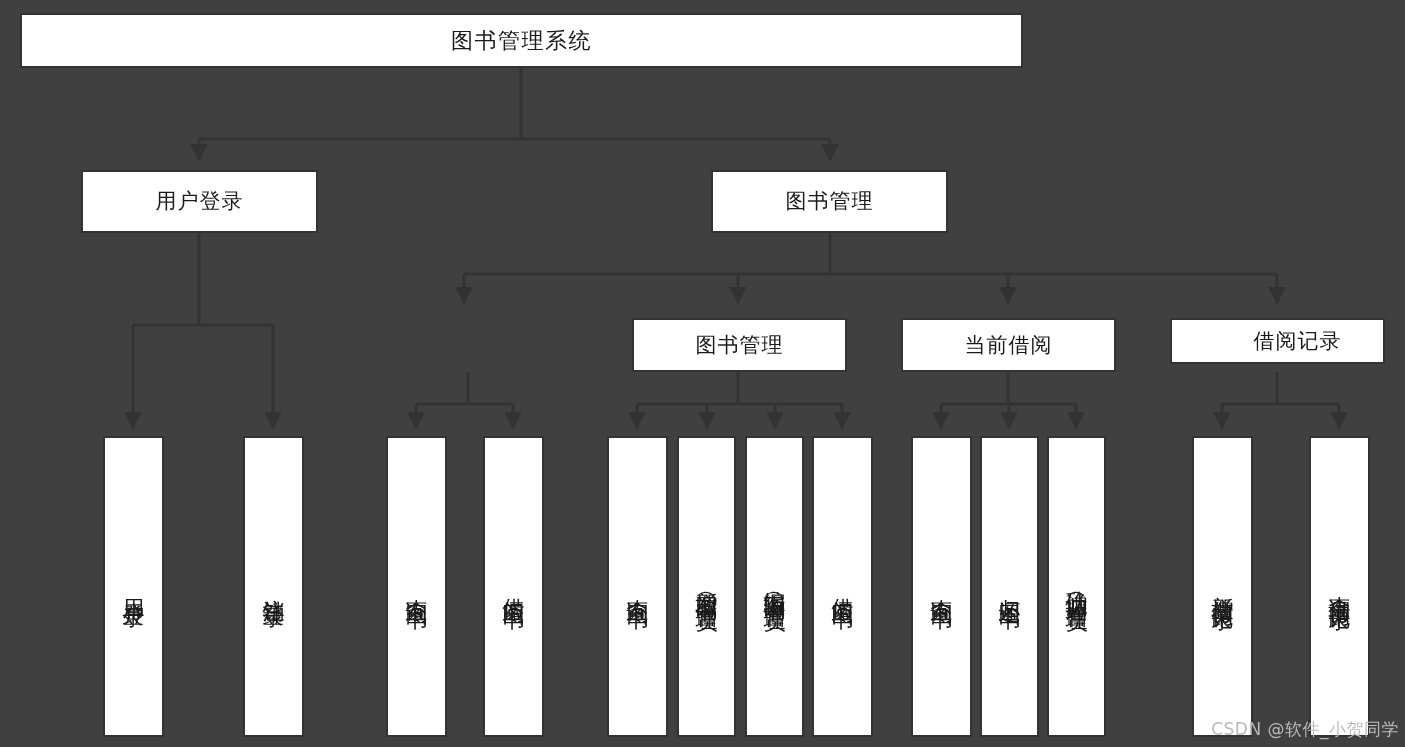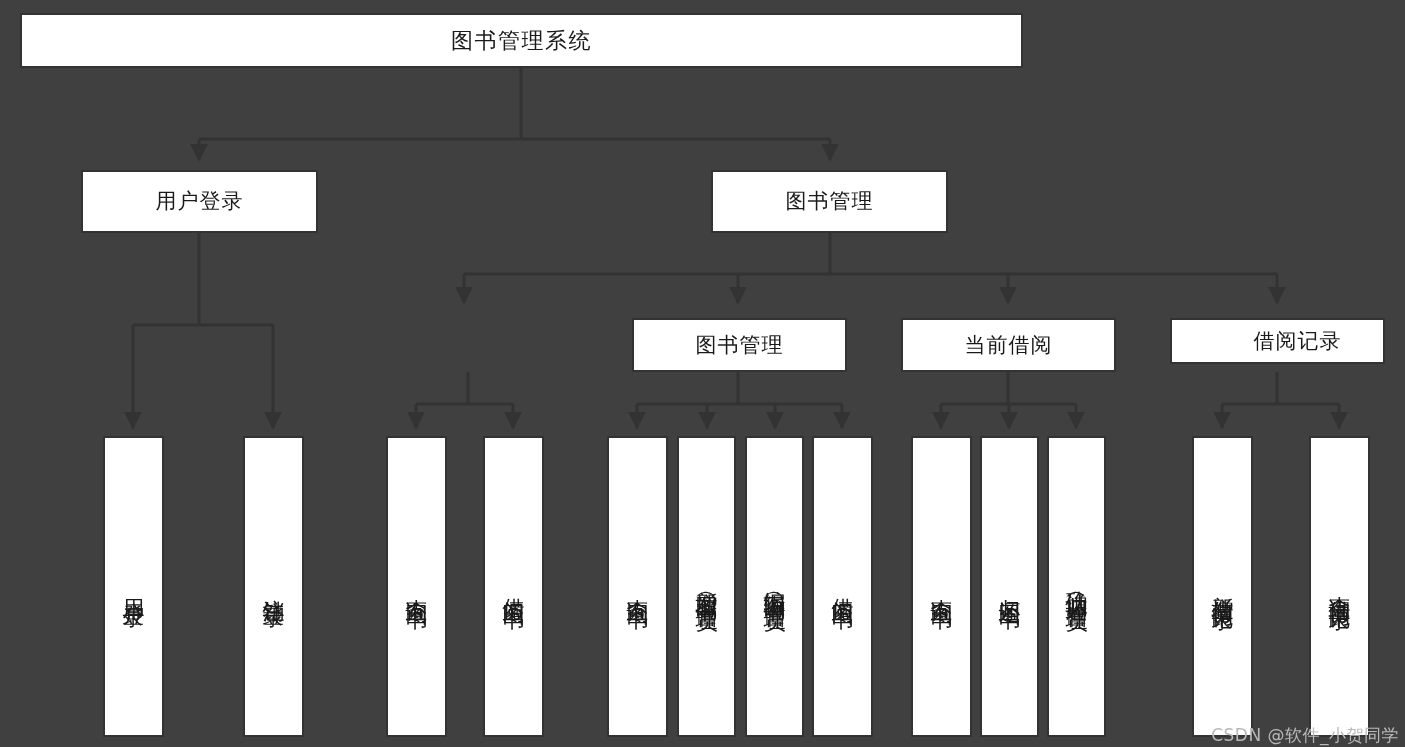--- a/index.html
+++ b/index.html
@@ -61,21 +61,21 @@
     writing-mode: vertical-rl;
     text-orientation: upright;
     font-size: 22px;
     letter-spacing: 3px;
     line-height: 1;
     max-height: 100%;
   }
   .watermark {
     position: absolute;
     right: 6px;
-    bottom: 0;
+    bottom: 6px;
     font-size: 17px;
     color: #b9b9b9;
     letter-spacing: 0.5px;
     white-space: nowrap;
     font-family: "DejaVu Sans", "Liberation Sans", sans-serif;
   }
 </style>
 </head>
 <body>
 

